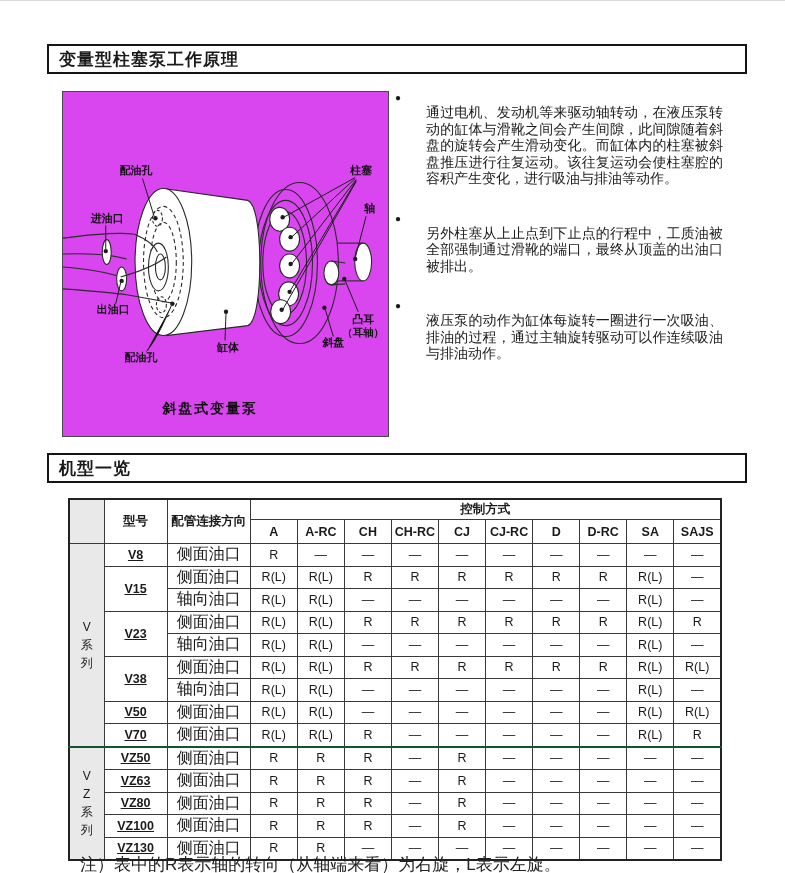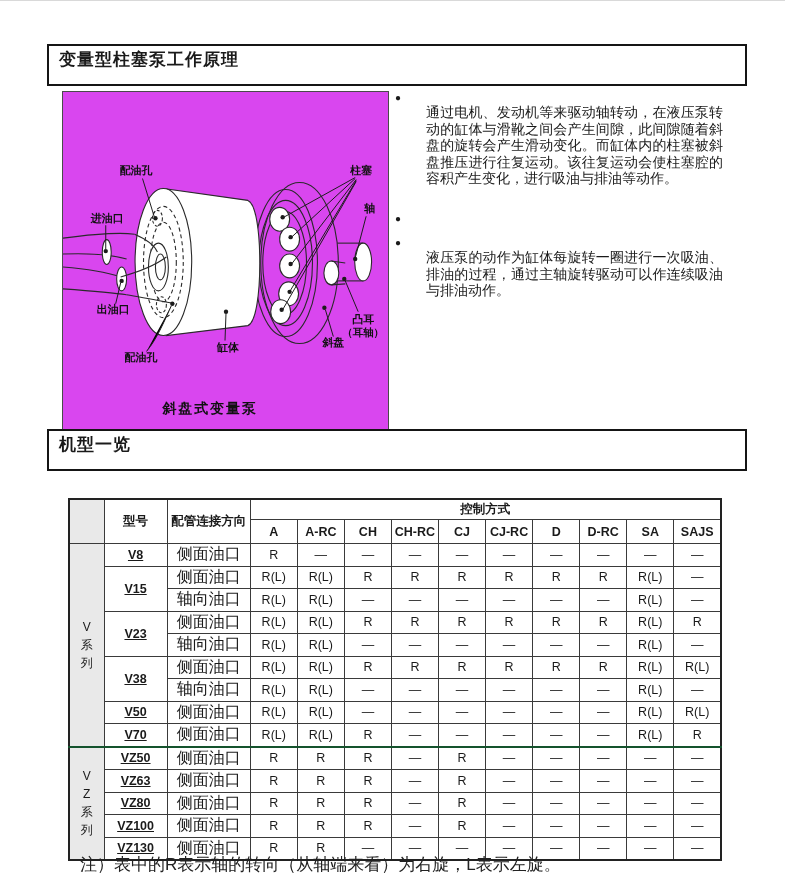--- a/index.html
+++ b/index.html
@@ -5,24 +5,24 @@
   html,body{margin:0;padding:0;}
   body{
     width:785px;height:873px;position:relative;background:#ffffff;
     font-family:"Liberation Sans","DejaVu Sans",sans-serif;color:#1a1a1a;
     border-top:1px solid #d9d9d9;box-sizing:border-box;
   }
   .title-bar{
     position:absolute;left:47px;width:686px;height:24px;
     border:2px solid #151515;background:#fff;
     font-size:17px;font-weight:bold;letter-spacing:1px;
-    padding:2px 0 12px 10px;
+    padding:2px 0 0 10px;
   }
   #title1{top:43px;}
-  #title2{top:428px;}
+  #title2{top:452px;}
   #diagram-box{
     position:absolute;left:62px;top:90px;width:327px;height:346px;
     border:1.5px solid #4a4a4a;background:#d946ef;box-sizing:border-box;
   }
   #diagram-box svg{display:block;width:100%;height:100%;}
   #bullets{
     position:absolute;left:395px;top:87px;width:344px;
     font-size:14px;line-height:16.5px;text-align:justify;
   }
   .bullet{display:flex;margin-bottom:6px;}
@@ -176,20 +176,21 @@
 <div id="bullets">
   <div class="bullet">
     <span class="dot">●</span>
     <div class="txt">
       <div>通过电机、发动机等来驱动轴转动，在液压泵转动的缸体与滑靴之间会产生间隙，此间隙随着斜盘的旋转会产生滑动变化。而缸体内的柱塞被斜盘推压进行往复运动。该往复运动会使柱塞腔的容积产生变化，进行吸油与排油等动作。</div>
     </div>
   </div>
   <div class="bullet">
     <span class="dot">●</span>
     <div class="txt">
+      <div>另外柱塞从上止点到下止点的行程中，工质油被全部强制通过滑靴的端口，最终从顶盖的出油口被排出。</div>
     </div>
   </div>
   <div class="bullet">
     <span class="dot">●</span>
     <div class="txt">
       <div>液压泵的动作为缸体每旋转一圈进行一次吸油、排油的过程，通过主轴旋转驱动可以作连续吸油与排油动作。</div>
     </div>
   </div>
 </div>
 

